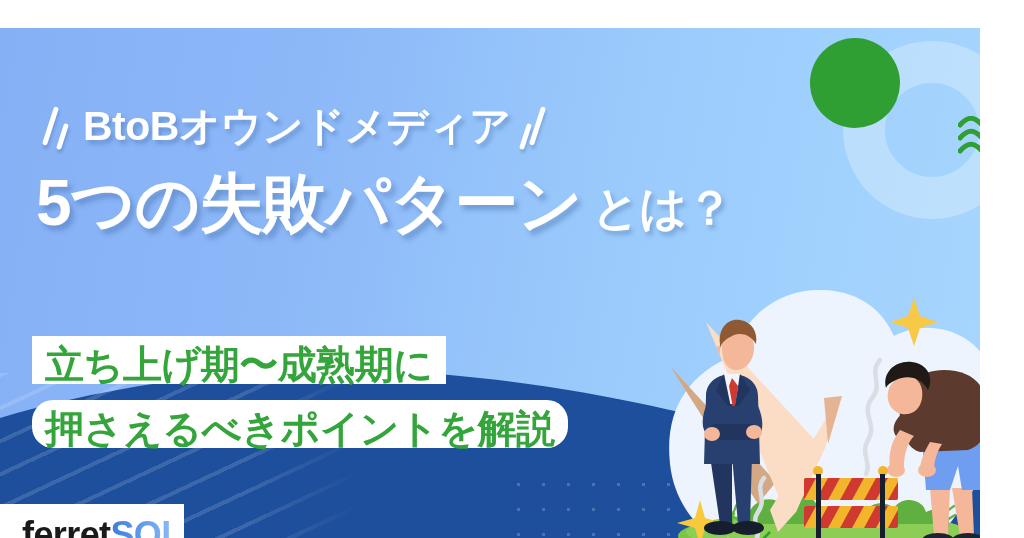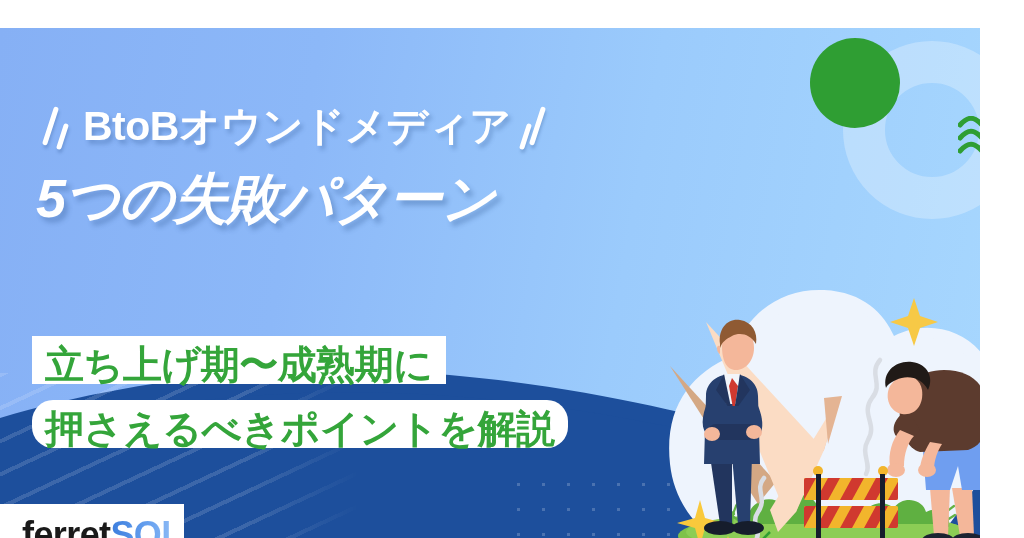--- a/index.html
+++ b/index.html
@@ -98,26 +98,25 @@
   .slash-group.left  { margin-right: 18px; gap: 7px; }
   .slash-group.right { margin-left: 12px; gap: 7px; }
 
   .headline {
     position: absolute;
     left: 36px; top: 143px;
     display: flex; align-items: flex-end;
     white-space: nowrap;
   }
   .headline .big {
-    font-size: 54px; font-weight: 700;
+    font-size: 64px; font-weight: 700;
     color: #ffffff;
     letter-spacing: -1px;
     line-height: 1;
     text-shadow: 4px 5px 5px rgba(40,80,140,0.32);
-    font-style: italic;
   }
   .headline .small {
     font-size: 47px; font-weight: 700;
     color: #ffffff;
     letter-spacing: -1px;
     line-height: 1;
     margin-left: 10px;
     margin-bottom: 4px;
     text-shadow: 3px 4px 4px rgba(40,80,140,0.30);
   }
@@ -341,20 +340,21 @@
     </span>
     <span class="txt">BtoBオウンドメディア</span>
     <span class="slash-group right">
       <span class="slash short sl-right"></span>
         <span class="slash sl-right"></span>
     </span>
   </div>
 
   <div class="headline">
     <span class="big">5つの失敗パターン</span>
+    <span class="small">とは？</span>
   </div>
 
   <div class="sub sub1">立ち上げ期〜成熟期に</div>
   <div class="sub sub2">押さえるべきポイントを解説</div>
 
   <div class="logo-plate">
     <div class="logo-text">
       <span class="logo-ferret">ferret</span>
       <span class="logo-sol">SOL</span>
     </div>

